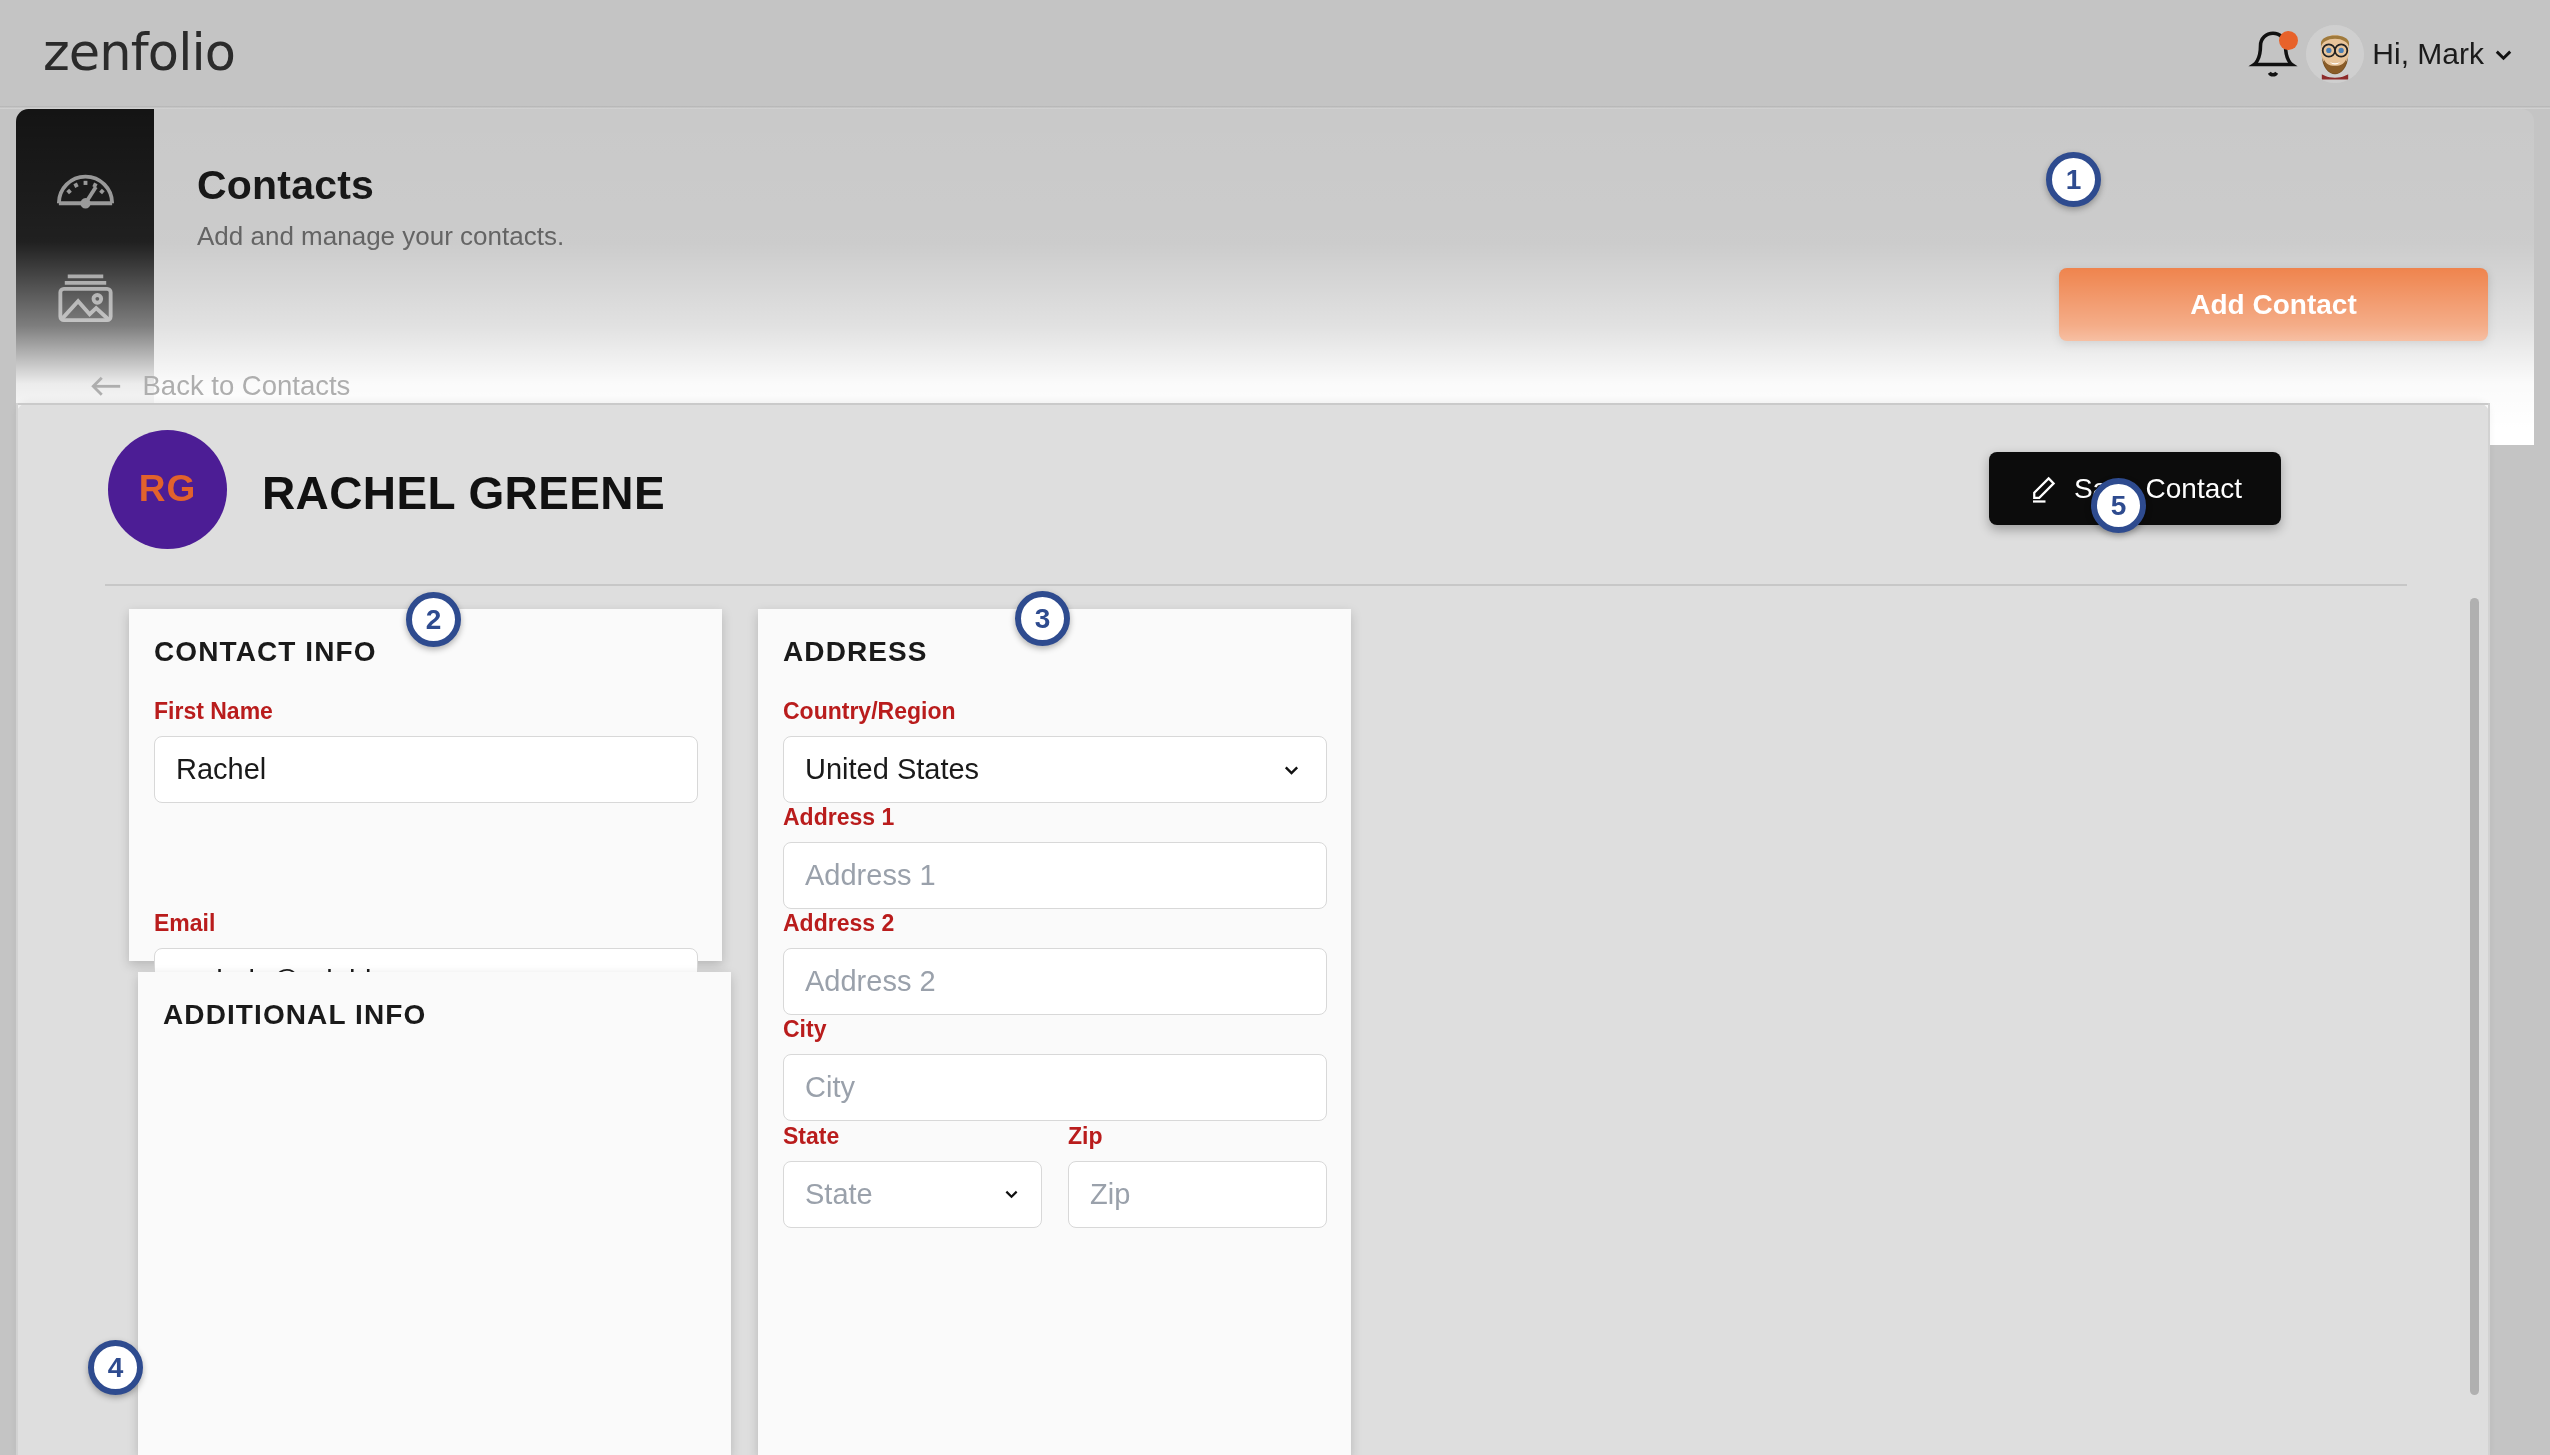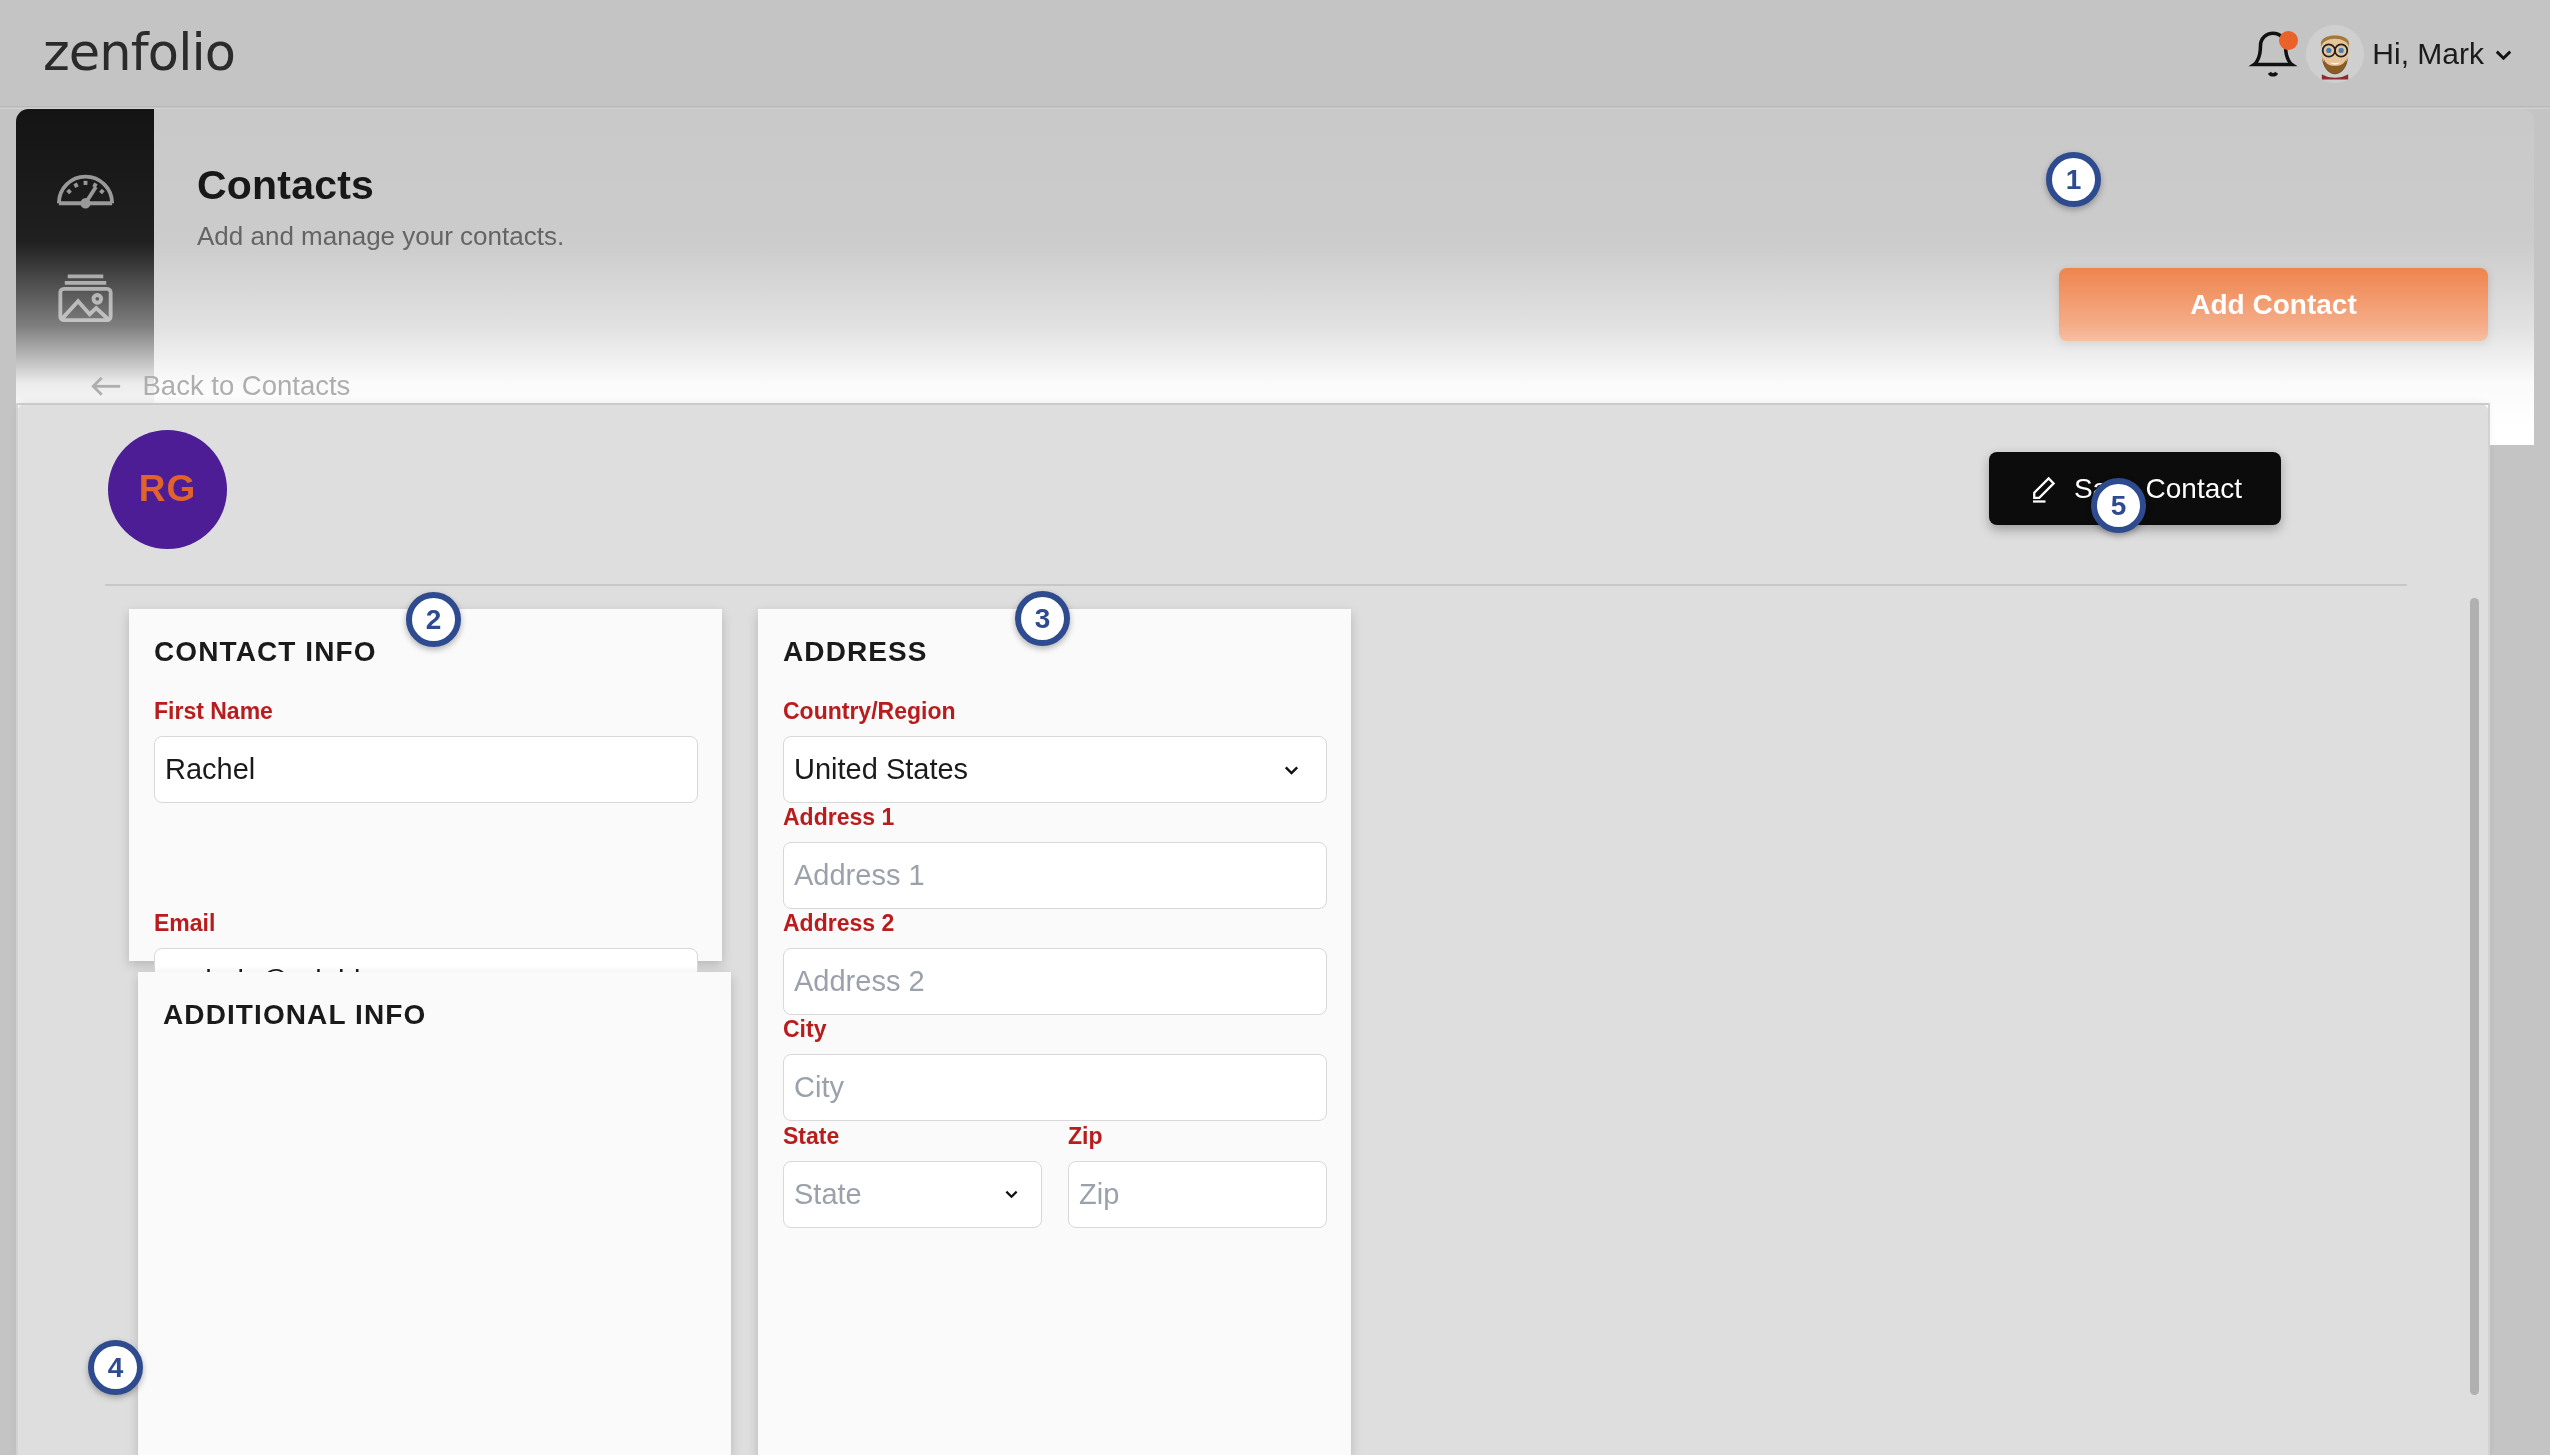--- a/index.html
+++ b/index.html
@@ -138,21 +138,21 @@
   .panel-title {
     position:absolute; left: 25px; top: 26.6px;
     font-size: 28px; font-weight: 700; color: #1a1a1a; letter-spacing: 1.1px;
   }
   .field { position: absolute; left: 25px; width: 544px; }
   .field-label { font-size: 23px; font-weight: 700; color: #b91c1c; margin-bottom: 10.6px; display:block; }
   .input {
     width: 544px; height: 67px; background: #fff;
     border: 1.8px solid #d8d8d8; border-radius: 8px;
     font-size: 29px; color: #1a1a1a;
-    padding: 0 10px;
+    padding: 0 21px;
     font-family: "Liberation Sans", sans-serif;
     display: flex; align-items: center;
   }
   .input.placeholder { color: #9aa1ab; }
   .select-wrap { position: relative; width: 544px; }
   .select-chev { position: absolute; right: 23px; top: 24px; }
 
   .addfield-row {
     position: absolute; left: 25px; top: 92px; width: 544px; height: 62px;
     display:flex; align-items:center; justify-content: space-between;
@@ -292,20 +292,21 @@
       </svg>
     <span>Back to Contacts</span>
   </div>
 
   <div class="card">
     <div class="card-topline"></div>
     <div class="card-edge-l"></div>
     <div class="card-edge-r"></div>
 
     <div class="avatar-initials">RG</div>
+    <div class="contact-name">RACHEL GREENE</div>
 
     <button class="save-btn">
       <svg width="30" height="30" viewBox="0 0 24 24" fill="none" stroke="#fff" stroke-width="1.8">
         <path d="M16.5 3.5l4 4L9 19H5v-4z"></path>
           <line x1="4" y1="22" x2="14" y2="22"></line>
       </svg>
       <span>Save Contact</span>
     </button>
 
     <div class="hr"></div>

